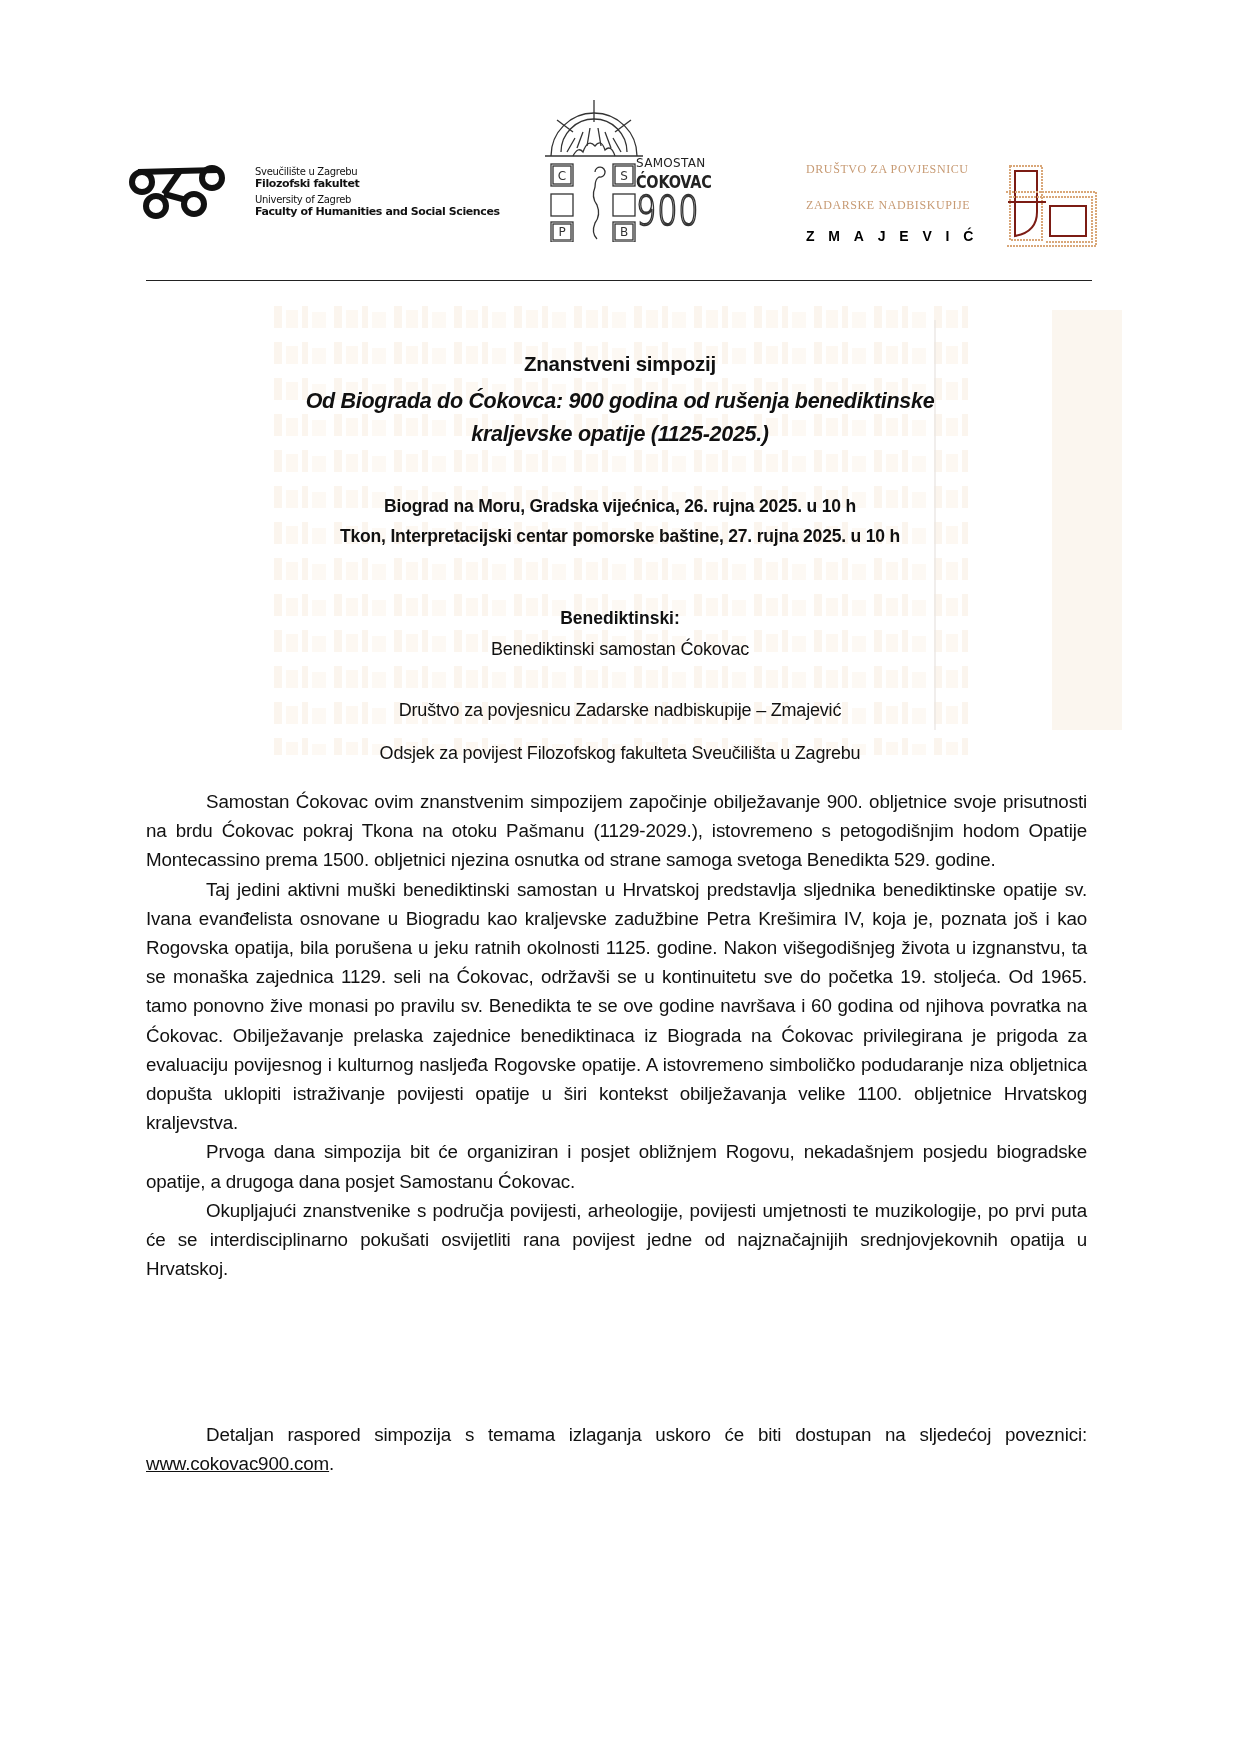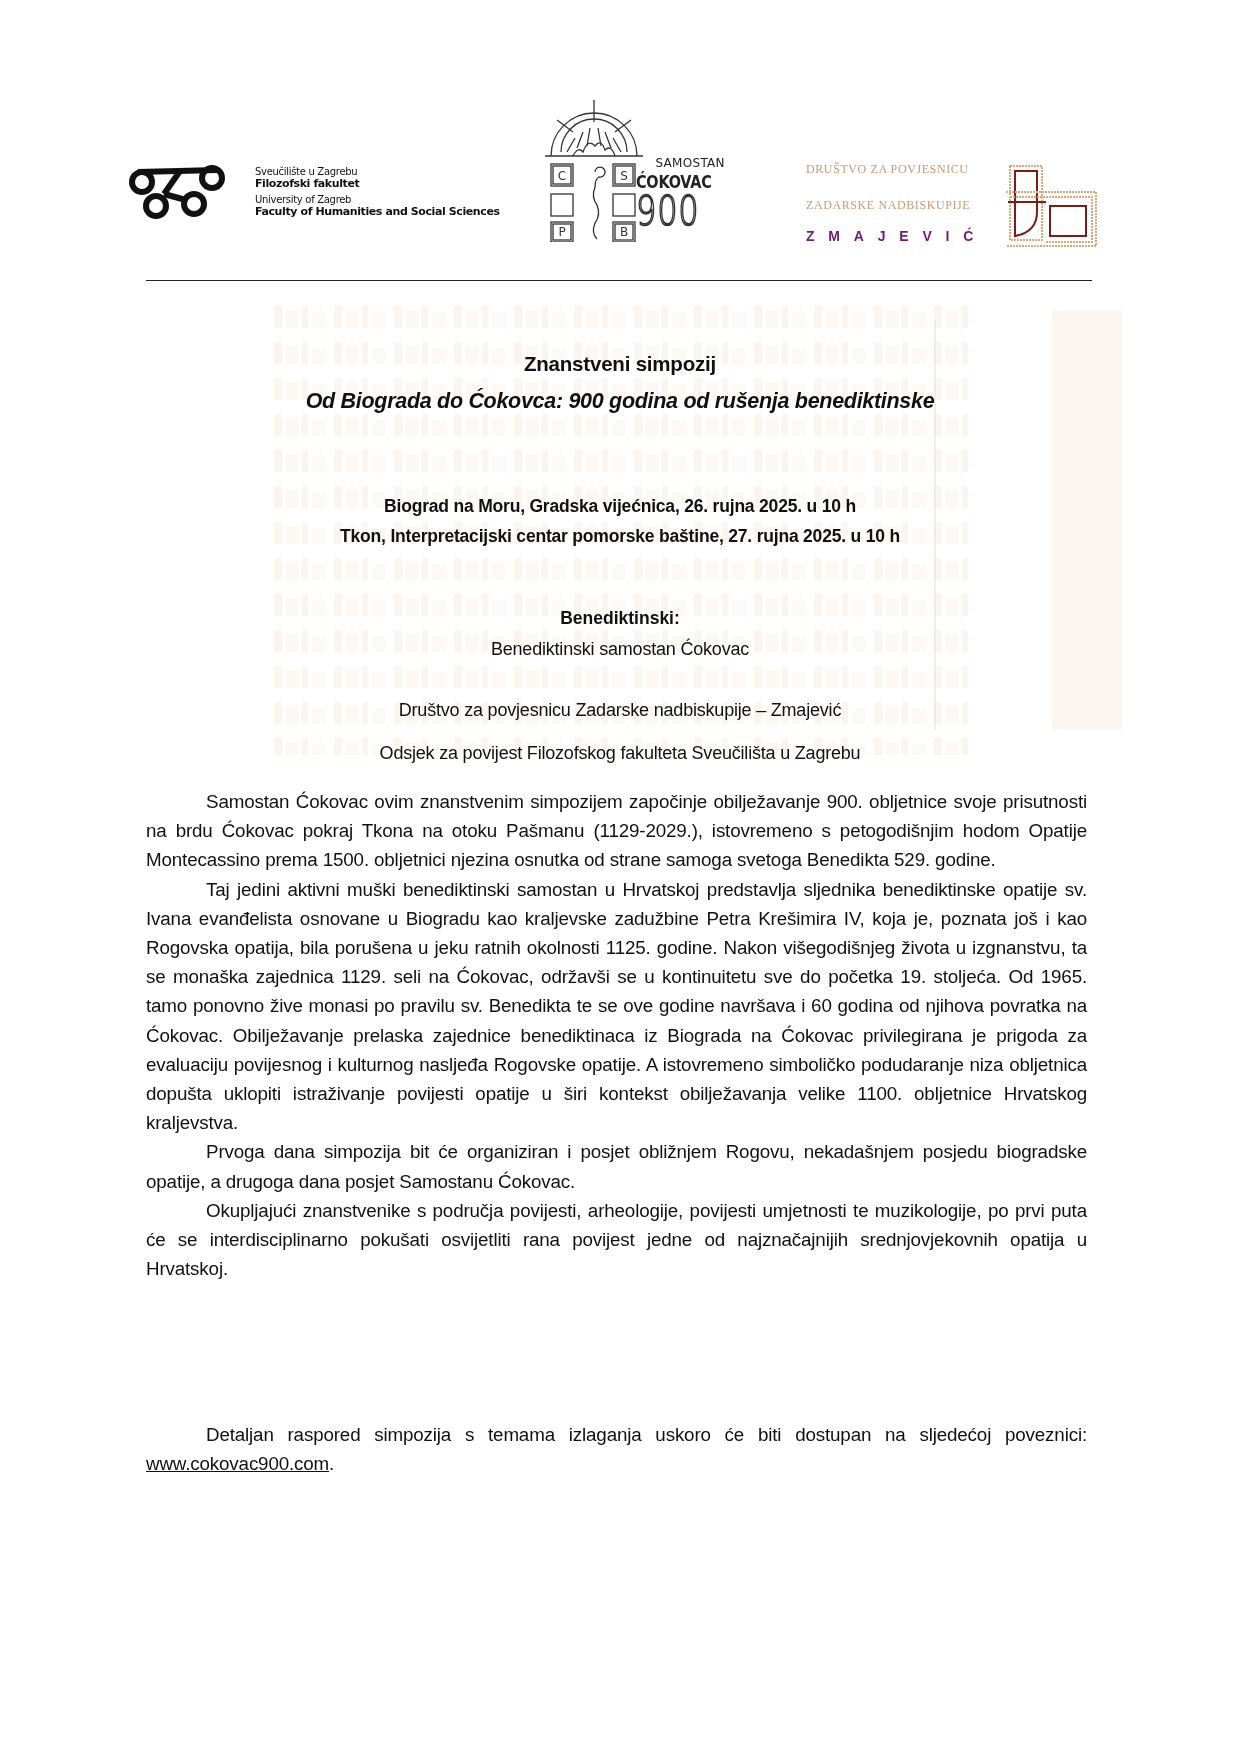--- a/index.html
+++ b/index.html
@@ -9,30 +9,30 @@
 
   
   #ffzg-logo { left: 128px; top: 160px; width: 100px; height: 60px; }
   .ffzg-text { left: 255px; top: 167px; font-family: "DejaVu Sans", sans-serif; line-height: 1.05; }
   .ffzg-text .sm { font-size: 10px; letter-spacing: -0.3px; }
   .ffzg-text .bd { font-size: 11px; font-weight: bold; letter-spacing: -0.4px; }
   .ffzg-text .gap { height: 6px; }
 
   #cokovac-emblem { left: 543px; top: 100px; width: 110px; height: 142px; }
   .cok-text { left: 636px; top: 156px; font-family: "DejaVu Sans", sans-serif; color: #222; }
-  .cok-text .samostan { font-size: 12px; letter-spacing: 0.3px; text-align: right; }
+  .cok-text .samostan { font-size: 12px; letter-spacing: 0.3px; }
   .cok-text .cokovac { font-size: 17px; font-weight: bold; letter-spacing: -0.3px; margin-top: 2px;
                        transform: scaleX(0.85); transform-origin: left; }
   .cok-text .nine { font-size: 40px; font-weight: 300; letter-spacing: 1px; margin-top: -4px;
                     color: #fff; -webkit-text-stroke: 1.6px #333; transform: scaleX(0.8); transform-origin: left;
                     font-family: "DejaVu Sans", sans-serif; }
 
   .dz-text { left: 806px; top: 162px; font-family: "Liberation Serif", serif; color: #c79a73; }
   .dz-text .ln { font-size: 12px; letter-spacing: 0.6px; margin-bottom: 21px; }
-  .dz-text .zm { font-size: 14px; font-weight: bold; color: #701a75; letter-spacing: 13.8px;
+  .dz-text .zm { font-size: 14px; font-weight: bold; color: #000000; letter-spacing: 13.8px;
                  font-family: "Liberation Sans", sans-serif; margin-top: -6px; }
   #zmajevic-mark { left: 1006px; top: 162px; width: 92px; height: 86px; }
 
   .header-rule { left: 146px; top: 280px; width: 946px; height: 1px; background: #222; }
 
   
   #watermark { left: 270px; top: 300px; width: 860px; height: 455px; opacity: 0.55; }
 
   
   .center { left: 140px; width: 960px; text-align: center; }
@@ -138,20 +138,21 @@
     <path d="M44 44 H80 V74 H44 Z" stroke="#7c1c14"></path>
     <path d="M2 40 H40" stroke="#7c1c14"></path>
   </g>
 </svg>
 
 <div class="abs header-rule"></div>
 
 <div class="abs center t1">Znanstveni simpozij</div>
 <div class="abs center t2">
   <div>Od Biograda do Ćokovca: 900 godina od rušenja benediktinske</div>
+  <div>kraljevske opatije (1125-2025.)</div>
 </div>
 
 <div class="abs center venue v1">Biograd na Moru, Gradska vijećnica, 26. rujna 2025. u 10 h</div>
 <div class="abs center venue v2">Tkon, Interpretacijski centar pomorske baštine, 27. rujna 2025. u 10 h</div>
 
 <div class="abs center org-h">Benediktinski:</div>
 <div class="abs center org o1">Benediktinski samostan Ćokovac</div>
 <div class="abs center org o2">Odsjek za povijest Filozofskog fakulteta Sveučilišta u Zagrebu</div>
 <div class="abs center org o3">Društvo za povjesnicu Zadarske nadbiskupije – Zmajević</div>
 

